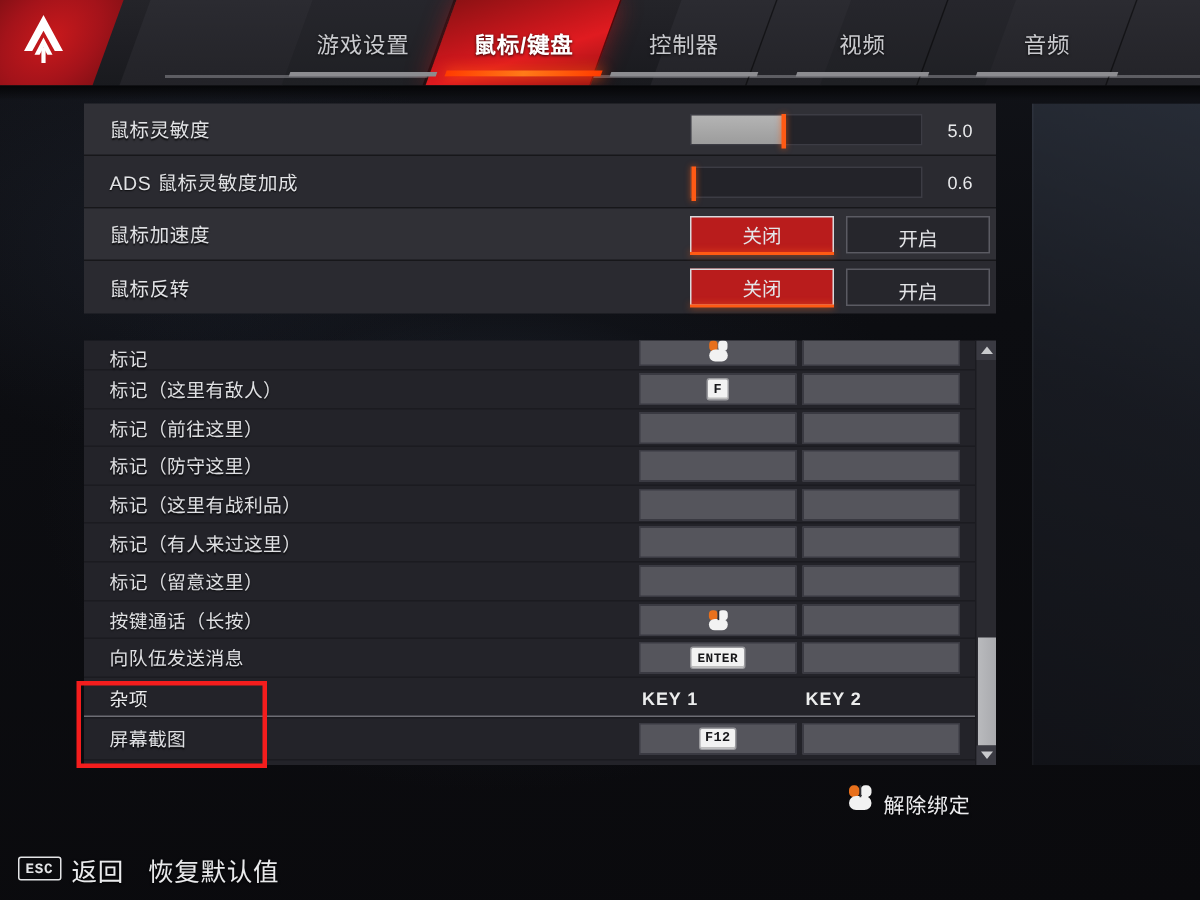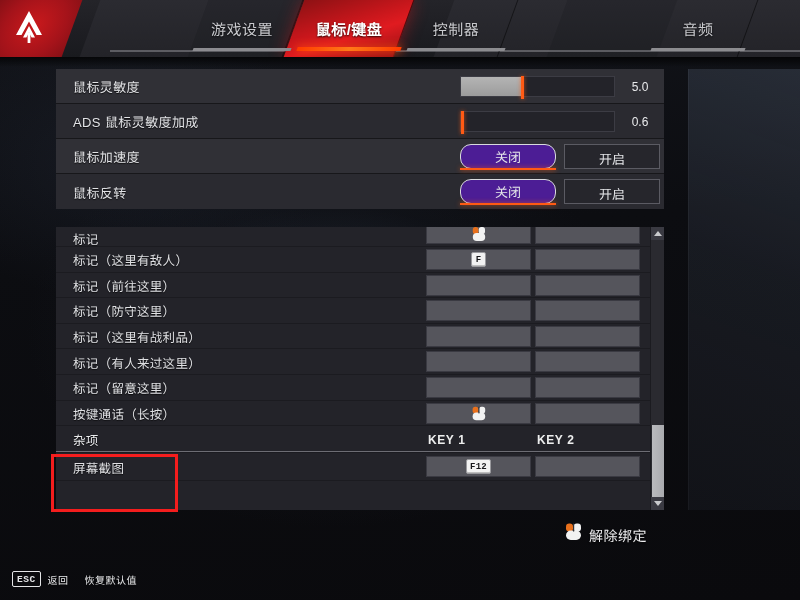--- a/index.html
+++ b/index.html
@@ -109,21 +109,21 @@
     display: flex; align-items: center; justify-content: center;
     color: #e8e9eb; font-size: 12px;
   }
   
   .toggle-btn {
     position: absolute; top: 5px; height: 25px; width: 96px;
     display: flex; align-items: center; justify-content: center;
     color: #e4e5e8; font-size: 13px; cursor: pointer; user-select: none;
     border: 1px solid #5b5b63; background: #26262c;
   }
-  .toggle-btn.sel { border-color: #d9dadd; background: #4c1d95; border-radius: 11px; }
+  .toggle-btn.sel { border-color: #d9dadd; background: #b91c1c; }
   .toggle-btn.sel::after {
     content: ""; position: absolute; left: -1px; right: -1px; bottom: -2px; height: 2px;
     background: #ff5a14; box-shadow: 0 0 5px rgba(255,90,20,.8);
   }
   .toggle-off { left: 404px; }
   .toggle-on  { left: 508px; align-items: flex-end; }
 
   
   #bind-panel {
     position: absolute; left: 56px; top: 227px; width: 608px; height: 283px;
@@ -209,21 +209,21 @@
     position: absolute; left: 688px; top: 69px; width: 112px; height: 441px;
     background: linear-gradient(200deg, rgba(58,66,80,0.55) 0%, rgba(40,45,56,0.42) 45%, rgba(28,31,39,0.38) 100%);
     border-left: 1px solid rgba(255,255,255,0.03);
   }
   #footer {
     position: absolute; left: 0; bottom: 0; width: 800px; height: 42px;
     display: flex; align-items: center; padding-left: 12px; gap: 16px;
   }
   .f-item { display: flex; align-items: center; gap: 7px; cursor: pointer; user-select: none; }
   .f-item .f-label {
-    color: #e9eaec; font-size: 10px; letter-spacing: .5px;
+    color: #e9eaec; font-size: 17px; letter-spacing: .5px;
     text-shadow: 0 1px 2px rgba(0,0,0,.85);
   }
   .esc-cap {
     display: inline-flex; align-items: center; justify-content: center;
     height: 16px; padding: 0 4px;
     border: 1.5px solid #e4e5e7; border-radius: 2px;
     color: #e4e5e7; font-size: 9.5px; font-weight: bold; letter-spacing: .5px;
     font-family: "Liberation Mono","DejaVu Sans Mono",monospace;
   }
 
@@ -270,20 +270,25 @@
       <div class="tab-underline"></div>
       <span class="tab-label">鼠标/键盘</span>
     </div>
 
     <div class="tab" style="left:404px; width:104px;">
       <div class="tab-bg"></div>
       <div class="tab-underline"></div>
       <span class="tab-label">控制器</span>
     </div>
 
+    <div class="tab" style="left:528px; width:94px;">
+      <div class="tab-bg"></div>
+      <div class="tab-underline"></div>
+      <span class="tab-label">视频</span>
+    </div>
 
     <div class="tab" style="left:648px; width:100px;">
       <div class="tab-bg"></div>
       <div class="tab-underline"></div>
       <span class="tab-label">音频</span>
     </div>
   </div>
   <div id="topbar-shadow"></div>
 
   <div id="opt-panel">
@@ -391,20 +396,27 @@
               <rect x="0.6" y="0.8" width="5.8" height="6.6" rx="2.6" fill="#e8701c"></rect>
               <rect x="6.9" y="0.8" width="6.3" height="6.6" rx="2.6" fill="#f2f2f2"></rect>
               <rect x="0.6" y="6.6" width="12.6" height="7.6" rx="3.9" fill="#f2f2f2"></rect>
               <rect x="6.4" y="0.8" width="1.1" height="6.6" fill="#2f2f34"></rect>
             </svg>
           </span>
         </div>
         <div class="bind-cell k2"></div>
       </div>
 
+      <div class="bind-row">
+        <span class="bind-name">向队伍发送消息</span>
+        <div class="bind-cell k1">
+          <span class="keycap wide">ENTER</span>
+        </div>
+        <div class="bind-cell k2"></div>
+      </div>
 
       <div class="bind-row hdr" style="height:27px;">
         <span class="bind-name">杂项</span>
         <div class="bind-cell k1" style="top:6px;height:16px;">
           <span>KEY 1</span>
         </div>
         <div class="bind-cell k2" style="top:6px;height:16px;">
           <span>KEY 2</span>
         </div>
       </div>

